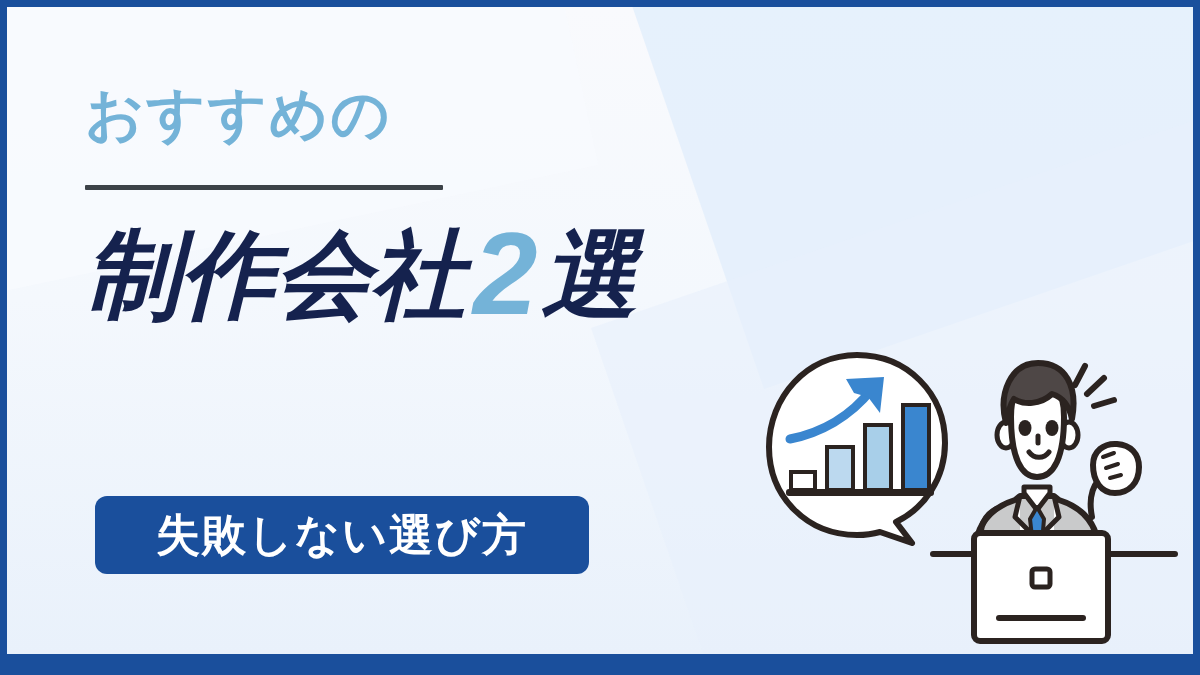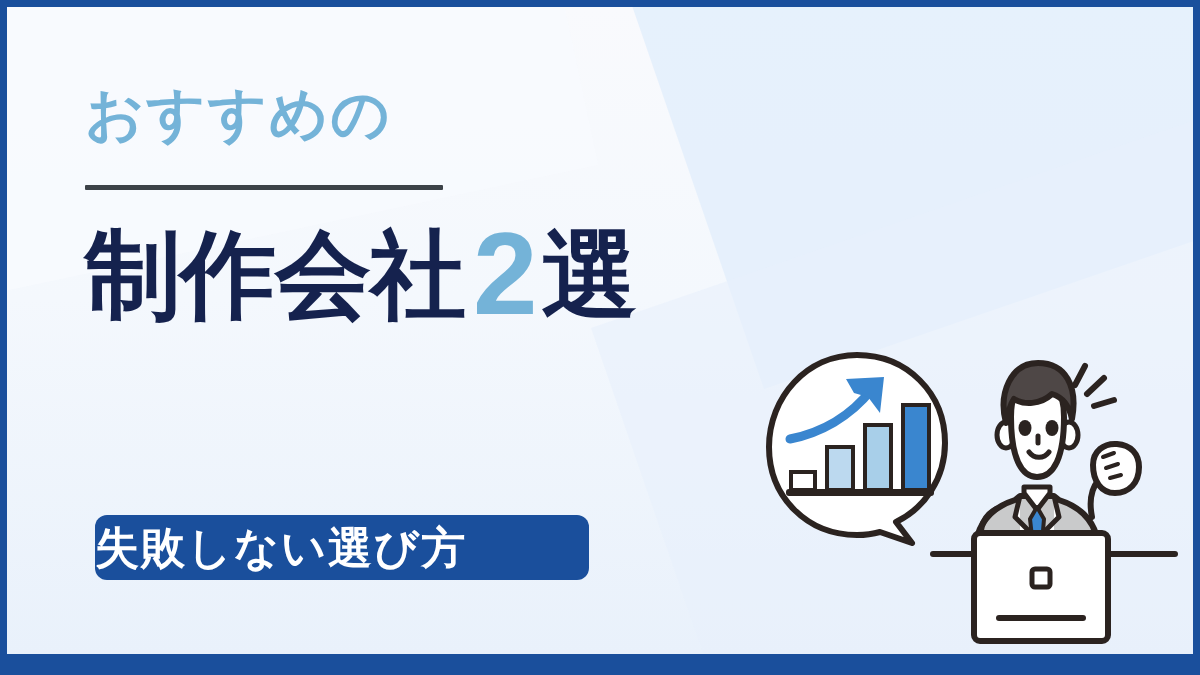--- a/index.html
+++ b/index.html
@@ -71,41 +71,41 @@
     line-height:1.02;
     white-space:nowrap;
   }
   .hl-line {
     display:block;
     font-size:96px;
     font-weight:800;
     color:#15224e;
     letter-spacing:-1px;
   }
-  .hl-line-2 { margin-top:12px; }
+  .hl-line-2 { margin-top:12px;font-style:italic; }
   .hl-num {
     color:#74b3d8;
     font-size:116px;
     font-weight:800;
     letter-spacing:0px;
     padding:0 4px 0 8px;
     vertical-align:-6px;
   }
   .hl-sel { letter-spacing:-1px; }
 
   
   .badge {
     position:absolute;
-    left:88px; top:508px;
-    width:494px; height:65px;
+    left:88px; top:489px;
+    width:494px; height:78px;
     background:#1a4f9c;
     border-radius:12px;
     display:flex;
     align-items:center;
-    justify-content:flex-start;
+    justify-content:center;
   }
   .badge-text {
     color:#ffffff;
     font-size:44px;
     font-weight:700;
     letter-spacing:2px;
     line-height:1;
     white-space:nowrap;
   }
 

